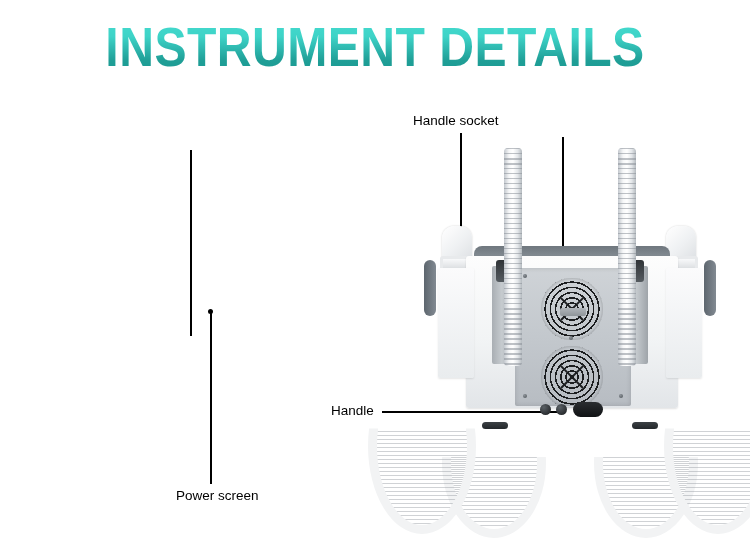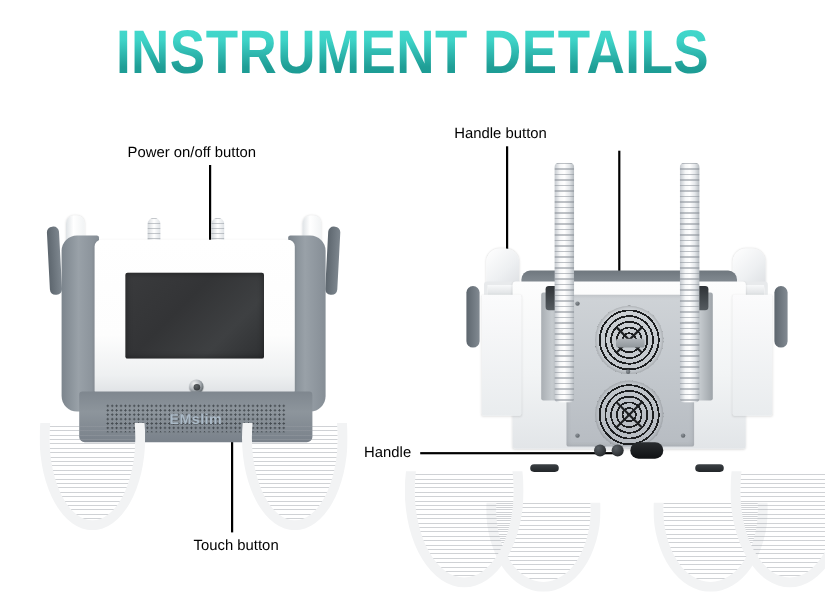--- a/index.html
+++ b/index.html
@@ -279,71 +279,42 @@
     background: radial-gradient(circle at 35% 30%, #8d9399, #4d5358);
   }
 </style>
 </head>
 <body>
 
 <div id="stage">
 
   <div class="title">INSTRUMENT DETAILS</div>
 
-  <div class="label" style="left:116px; top:131px;">Power on/off button</div>
-
-  <div class="label" style="left:413px; top:113px;">Handle button</div>
+
+  <div class="label" style="left:413px; top:113px;">Handle socket</div>
 
 
   <div class="label" style="left:331px; top:403px;">Handle</div>
 
-  <div class="label" style="left:176px; top:488px;">Touch button</div>
+  <div class="label" style="left:176px; top:488px;">Power screen</div>
 
   <div class="lead v" style="left:190px; top:150px; height:186px;"></div>
 
   <div class="lead v" style="left:460px; top:133px; height:224px;"></div>
   <div class="lead h" style="left:460px; top:356px; width:64px;"></div>
   <div class="dot" style="left:521px; top:354px;"></div>
 
   <div class="lead v" style="left:562px; top:137px; height:181px;"></div>
   <div class="dot" style="left:560px; top:315px;"></div>
 
   <div class="lead h" style="left:382px; top:411px; width:180px;"></div>
 
   <div class="lead v" style="left:210px; top:312px; height:172px;"></div>
   <div class="dot" style="left:208px; top:309px;"></div>
 
-  <div class="mach" id="front-view">
-
-    <div class="fv-handle" style="left:18px;"></div>
-    <div class="fv-handle" style="right:18px;"></div>
-    <div class="fv-capcable" style="left:92px;"></div>
-    <div class="fv-capcable" style="left:150px;"></div>
-
-    <div class="fv-hook l"></div>
-    <div class="fv-hook r"></div>
-
-    <div class="fv-sidepanel l"></div>
-    <div class="fv-sidepanel r"></div>
-
-    <div class="fv-body">
-      <div class="fv-screen"></div>
-      <div class="fv-btn"></div>
-    </div>
-
-    <div class="fv-base">
-      <div class="fv-vent"></div>
-      <div class="fv-brand">EMslim</div>
-    </div>
-
-    <div class="cable" style="left:-6px;  top:118px; width:96px; height:168px;
-         border-color:#f2f3f4; clip-path: inset(42% 0 0 0);"></div>
-    <div class="cable" style="right:-6px; top:118px; width:96px; height:168px;
-         border-color:#f2f3f4; clip-path: inset(42% 0 0 0);"></div>
-  </div>
 
   <div class="mach" id="back-view">
 
     <div class="bv-hook l"></div>
     <div class="bv-hook r"></div>
 
     <div class="bv-holder l">
       <div class="cup"></div>
       <div class="clamp"></div>
       <div class="grill"></div>

